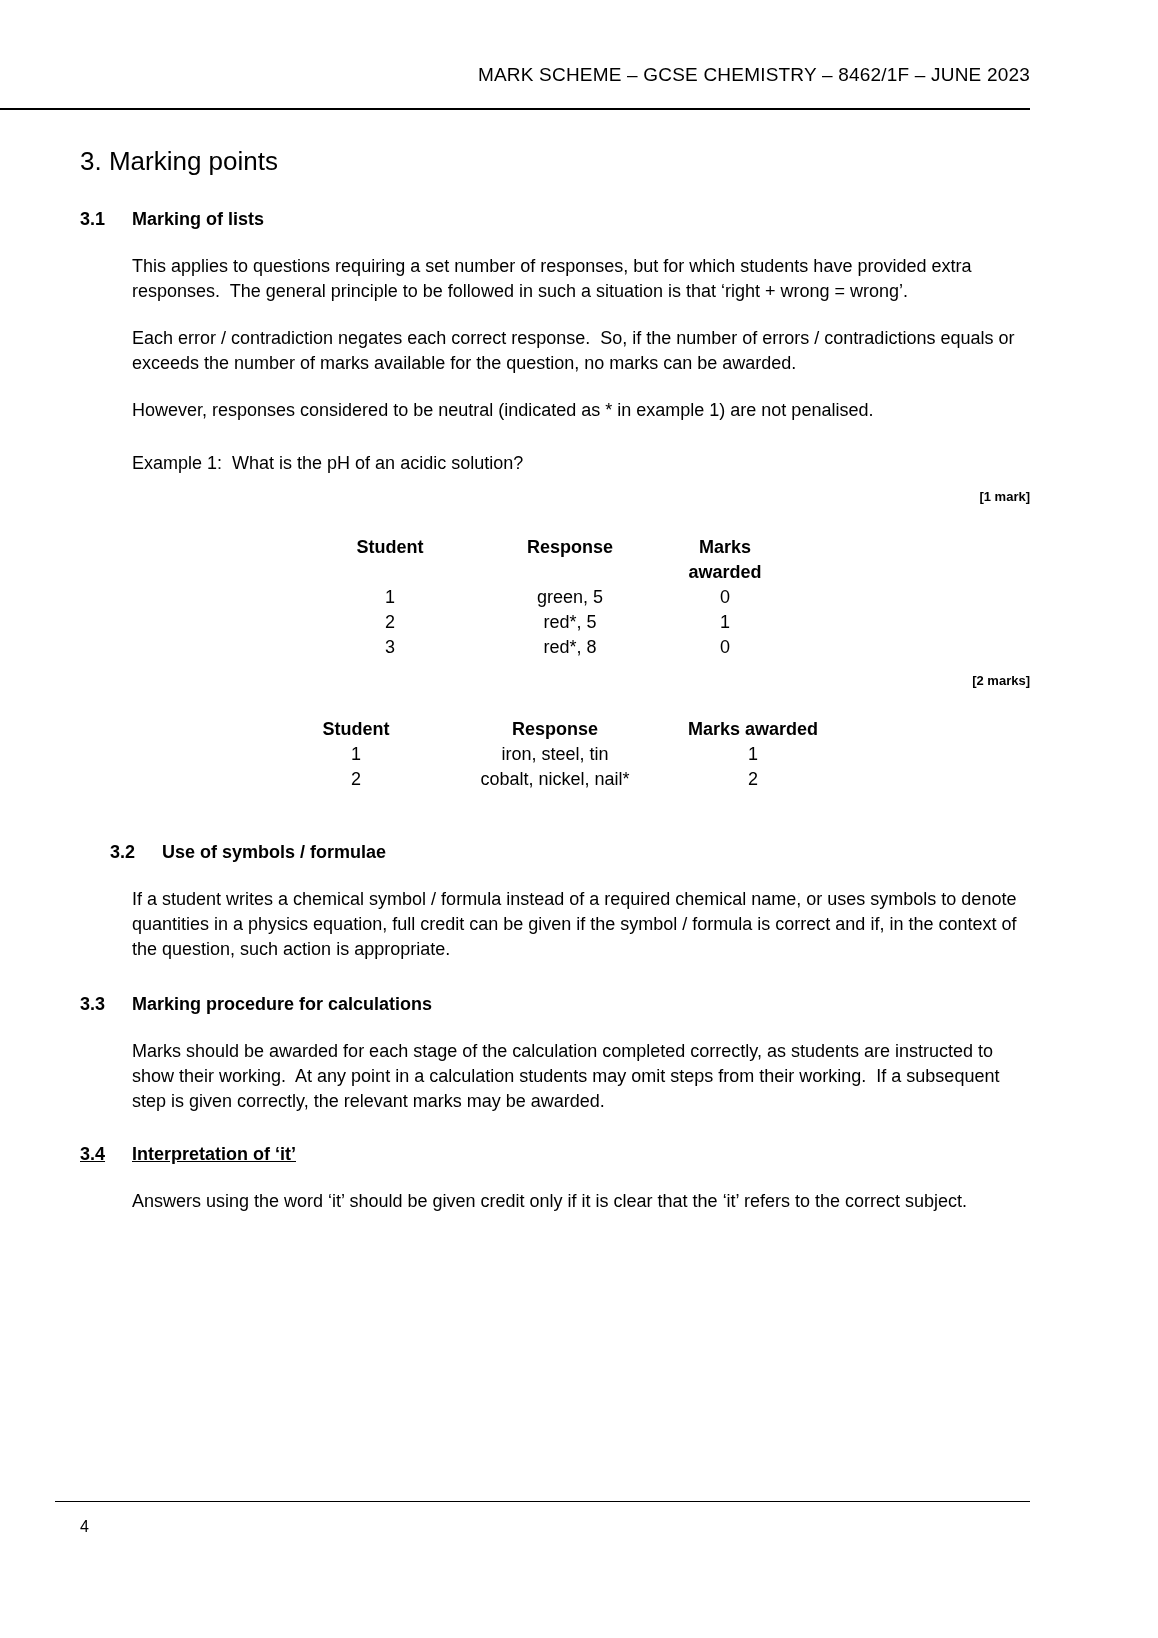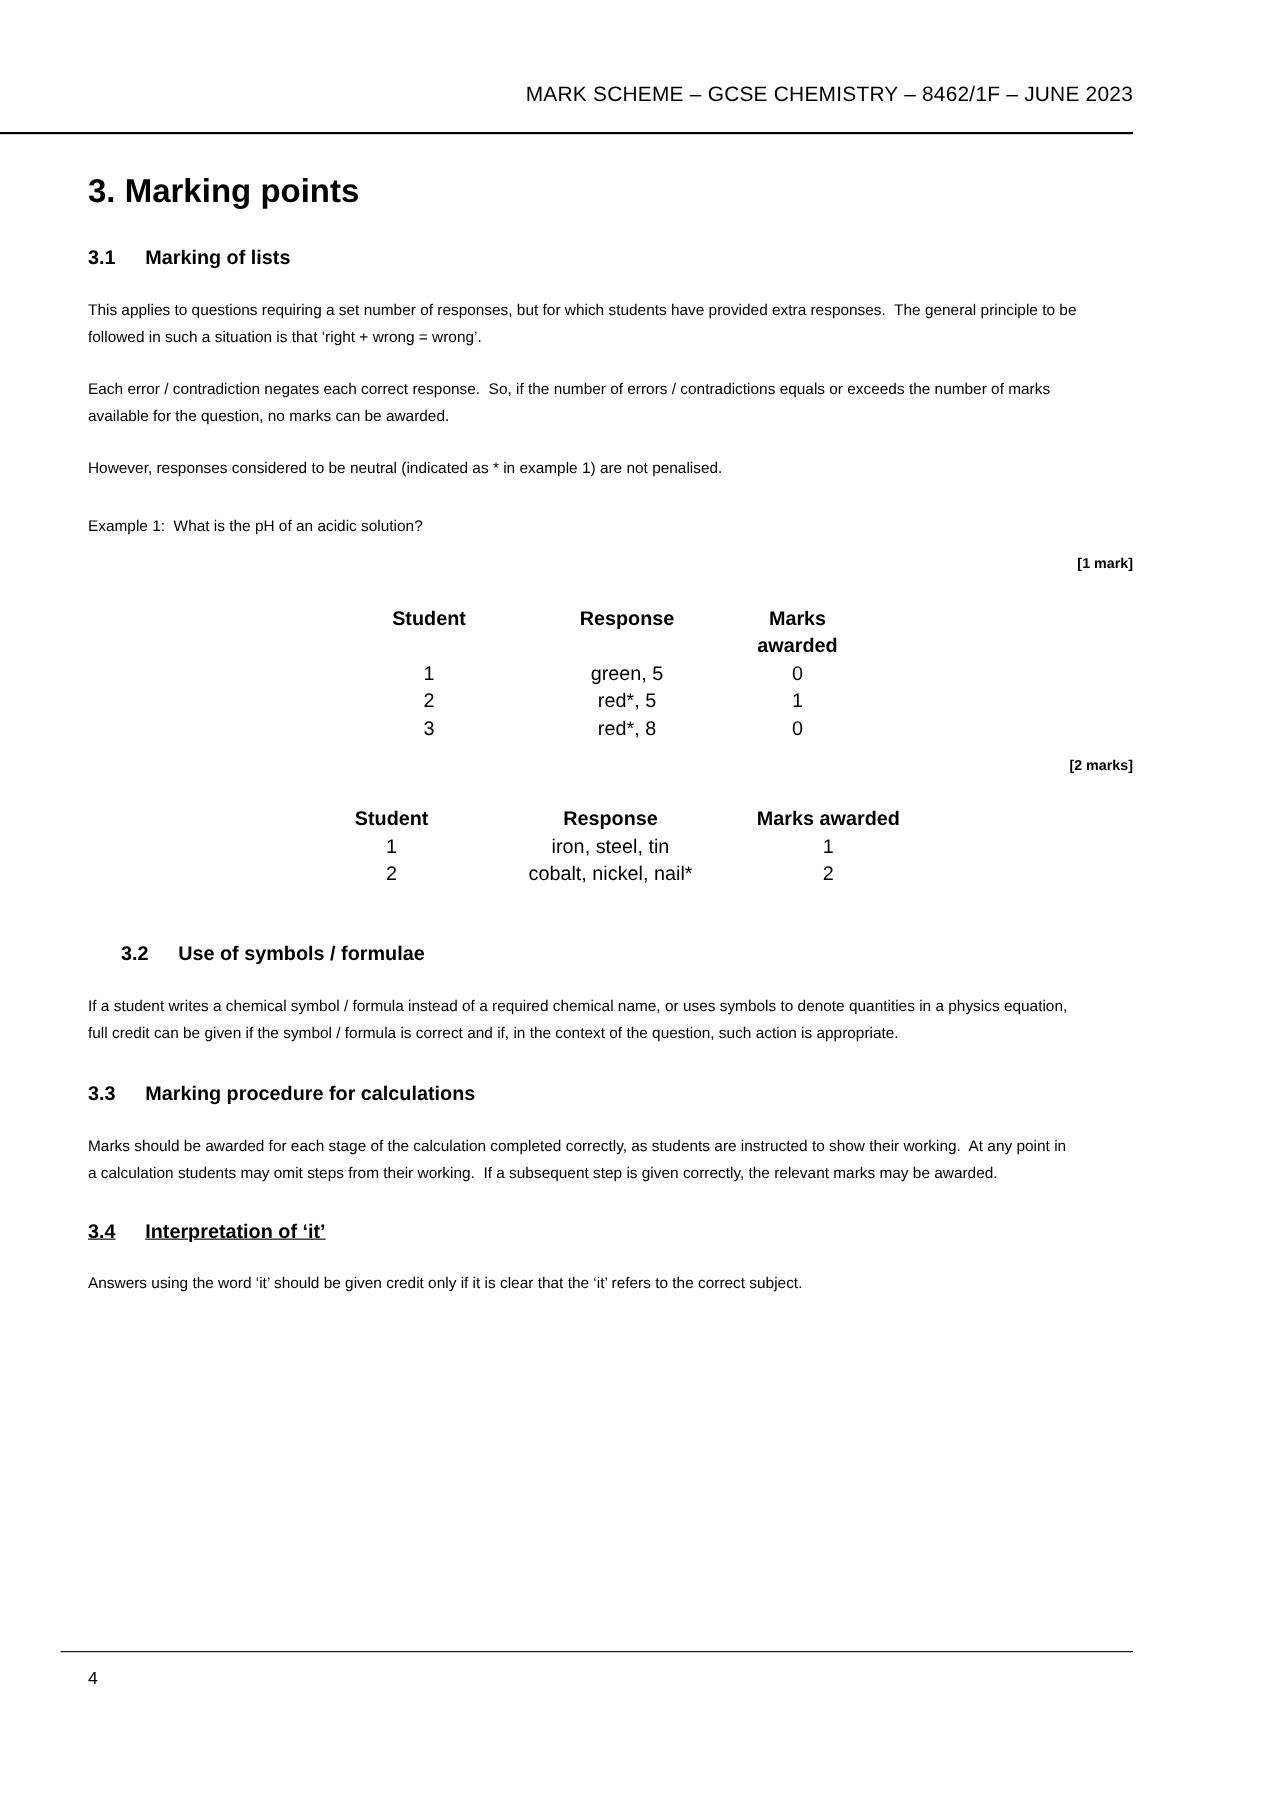--- a/index.html
+++ b/index.html
@@ -6,53 +6,54 @@
   html, body { background: #ffffff; }
   body {
     font-family: "Liberation Sans", sans-serif;
     color: #000;
   }
   .page {
     position: relative;
     width: 1158px;
     height: 1638px;
     background: #ffffff;
-    padding: 12px 128px 0 80px;
+    padding: 0 128px 0 80px;
     overflow: hidden;
   }
   .header {
     padding-top: 64px;
     text-align: right;
     font-size: 19px;
     letter-spacing: 0.2px;
   }
   .header-rule {
     margin-left: -80px;
     margin-top: 22px;
     border-top: 2px solid #000;
   }
   .doc-title {
     margin-top: 36px;
-    font-size: 30px;
-    font-weight: 700;
+    font-size: 26px;
+    font-weight: 400;
   }
   .section-head {
     display: flex;
     font-size: 18px;
     font-weight: 700;
     line-height: 25px;
   }
   .sec-num { width: 52px; flex-shrink: 0; }
   .mt-30 { margin-top: 30px; }
   .mt-48 { margin-top: 48px; margin-left: 30px; }
   .mt-28 { margin-top: 28px; text-decoration: underline; }
   .para {
+    margin-left: 52px;
     margin-top: 22px;
     max-width: 900px;
-    font-size: 14px;
+    font-size: 18px;
     line-height: 25px;
     white-space: pre-wrap;
   }
   .para .b { font-weight: 700; }
   .example-label { margin-top: 28px; }
   .marks {
     margin-top: 8px;
     text-align: right;
     font-size: 13px;
     font-weight: 700;

